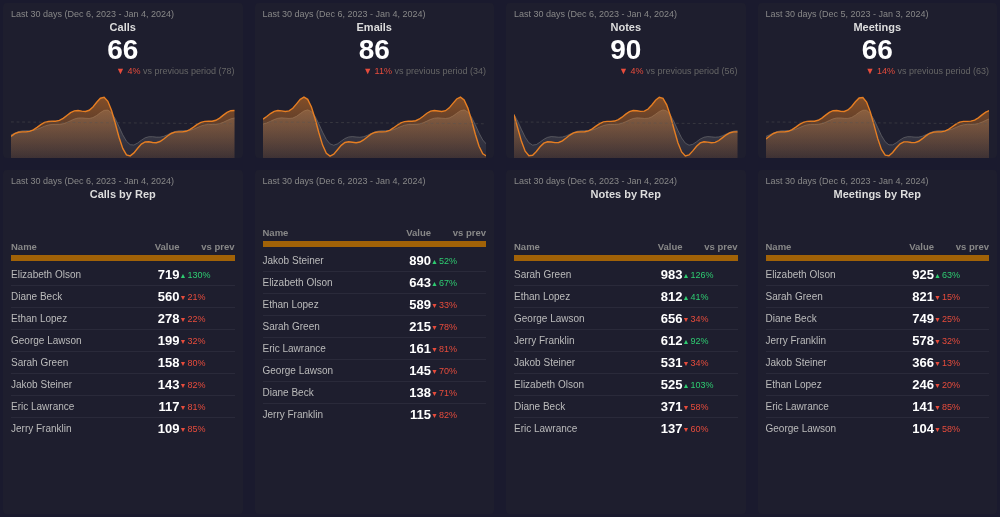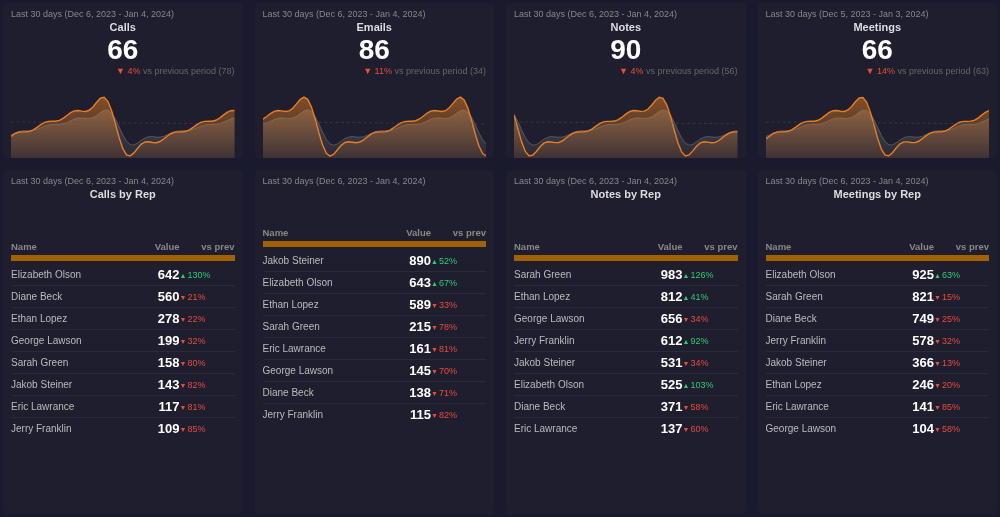--- a/index.html
+++ b/index.html
@@ -205,21 +205,21 @@
     <div class="card-header">Last 30 days (Dec 6, 2023 - Jan 4, 2024)</div>
     <div class="card-title">Calls by Rep</div>
     <div class="table-header-row">
       <span>Name</span>
       <span>Value</span>
       <span>vs prev</span>
     </div>
 
     <div class="table-row">
       <span class="row-name">Elizabeth Olson</span>
-      <span class="row-value">642</span>
+      <span class="row-value">719</span>
       <span class="row-vs up">
         <span class="arrow-up"></span>130%
       </span>
     </div>
 
     <div class="table-row">
       <span class="row-name">Diane Beck</span>
       <span class="row-value">560</span>
       <span class="row-vs down">
         <span class="arrow-down"></span>21%

